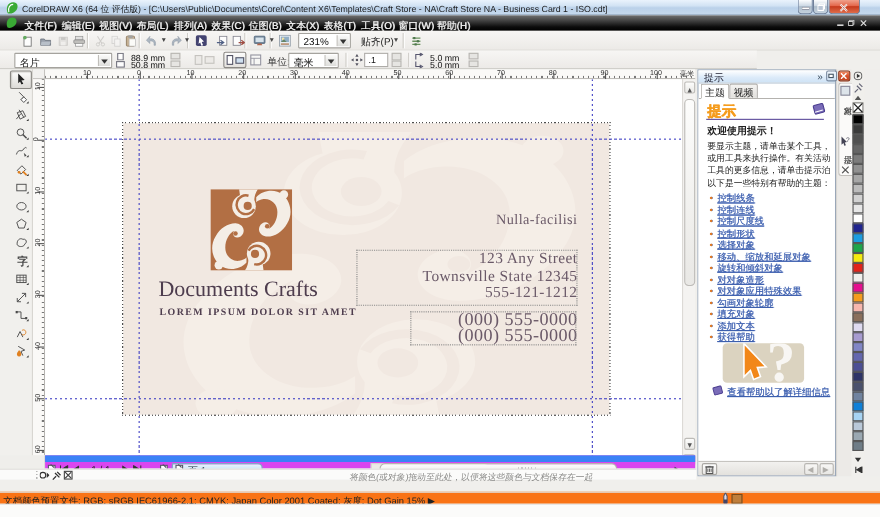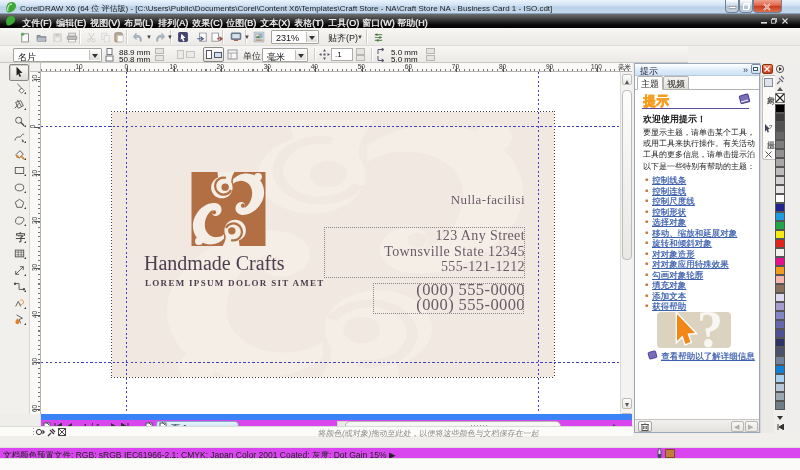--- a/index.html
+++ b/index.html
@@ -44,21 +44,21 @@
 #hbottom{position:absolute;left:0;bottom:0;right:0;height:13px;background:linear-gradient(180deg,#f2f1ef,#e3e1dd);border-top:1px solid #c6c4c0}
 #dockstrip{left:760px;top:63px;width:14px;height:370px;background:#eceae7;border-left:1px solid #d8d6d2}
 #docktab{position:absolute;left:1px;top:12px;width:13px;height:85px;background:#fbfaf9;border:1px solid #c0beba;border-right:none;border-radius:3px 0 0 3px}
 #palette{left:774px;top:63px;width:12px;height:370px}
 .sw{position:absolute;left:1px;width:10px;height:9px;border:1px solid #7c7a76}
 #rightgap{left:786px;top:63px;width:14px;height:370px;background:#efeeec}
 #leftfoot{left:0;top:414px;width:41px;height:22px;background:#efeeeb;border-right:1px solid #dddbd7}
 #navrow{left:41px;top:414px;width:591px;height:12px;background:#d946ef;border-top:6px solid #3b82f6}
 #palrow{left:0;top:426px;width:633px;height:10px;background:#fbfbfa;border-top:1px solid #dddbd8}
 #status1{left:0;top:436px;width:800px;height:11px;background:#fbfcfd;border-top:1px solid #d8d6d3}
-#status2{left:0;top:447px;width:800px;height:11px;background:#d946ef;border-top:1px solid #e0dedb}
+#status2{left:0;top:447px;width:800px;height:11px;background:#f97316;border-top:1px solid #e0dedb}
 #statusend{left:0;top:458px;width:800px;height:12px;background:#fbfbfa;border-top:1px solid #e6e4e1}
 .nbtn{position:absolute;font-size:8px;color:#333}
 .tic{position:absolute}
 #tb1 .tic{transform:scale(.82);filter:saturate(.72) opacity(.88)}
 #pbar .tic{filter:saturate(.8) opacity(.9)}
 .dim{opacity:.45}
 </style></head><body>
 <div id="app">
   <div class="ab" id="titlebar">
     <svg class="ab" style="left:5px;top:1px" width="12" height="12" viewBox="0 0 12 12">
@@ -422,21 +422,21 @@
             <path d="M46.5,8 A11.5,11.5 0 1 0 53.5,24.5"></path>
             <path d="M53.5,92 A11.5,11.5 0 1 0 46.5,75.5"></path>
           </g>
           <g fill="#b26f44">
             <circle cx="45.5" cy="20.5" r="5"></circle>
             <circle cx="54.5" cy="79.5" r="5"></circle>
             <circle cx="69.5" cy="45.5" r="2.8"></circle>
             <circle cx="30.5" cy="54.5" r="2.8"></circle>
           </g>
         </svg>
-      <div class="ab serif" style="left:32px;top:140px;font-size:20px;color:#4e3d4e">Handmade Crafts</div>
+      <div class="ab serif" style="left:32px;top:140px;font-size:20px;color:#4e3d4e">Documents Crafts</div>
       <div class="ab serif" style="left:33px;top:166px;font-size:9px;letter-spacing:1.3px;color:#4e3d4e;font-weight:bold">LOREM IPSUM DOLOR SIT AMET</div>
     </div>
     <div class="dotv" style="left:70px;top:39px;height:267px"></div>
     <div class="dotv" style="left:513px;top:39px;height:267px"></div>
     <div class="doth" style="top:39px;left:70px;width:444px"></div>
     <div class="doth" style="top:305px;left:70px;width:444px"></div>
     <div class="cardtxt" style="left:300px;top:120px;width:184px;font-size:13px;letter-spacing:0.4px">Nulla-facilisi</div>
     <div class="cardtxt" style="left:300px;top:156px;width:184px;font-size:14px;letter-spacing:0.4px;line-height:15.6px">123 Any Street<br>Townsville State 12345<br>555-121-1212</div>
     <div class="cardtxt" style="left:300px;top:210px;width:184px;font-size:16.5px;letter-spacing:0.4px;line-height:15px">(000) 555-0000<br>(000) 555-0000</div>
     <div class="tframe" style="left:283px;top:155px;width:201px;height:51px"></div>

